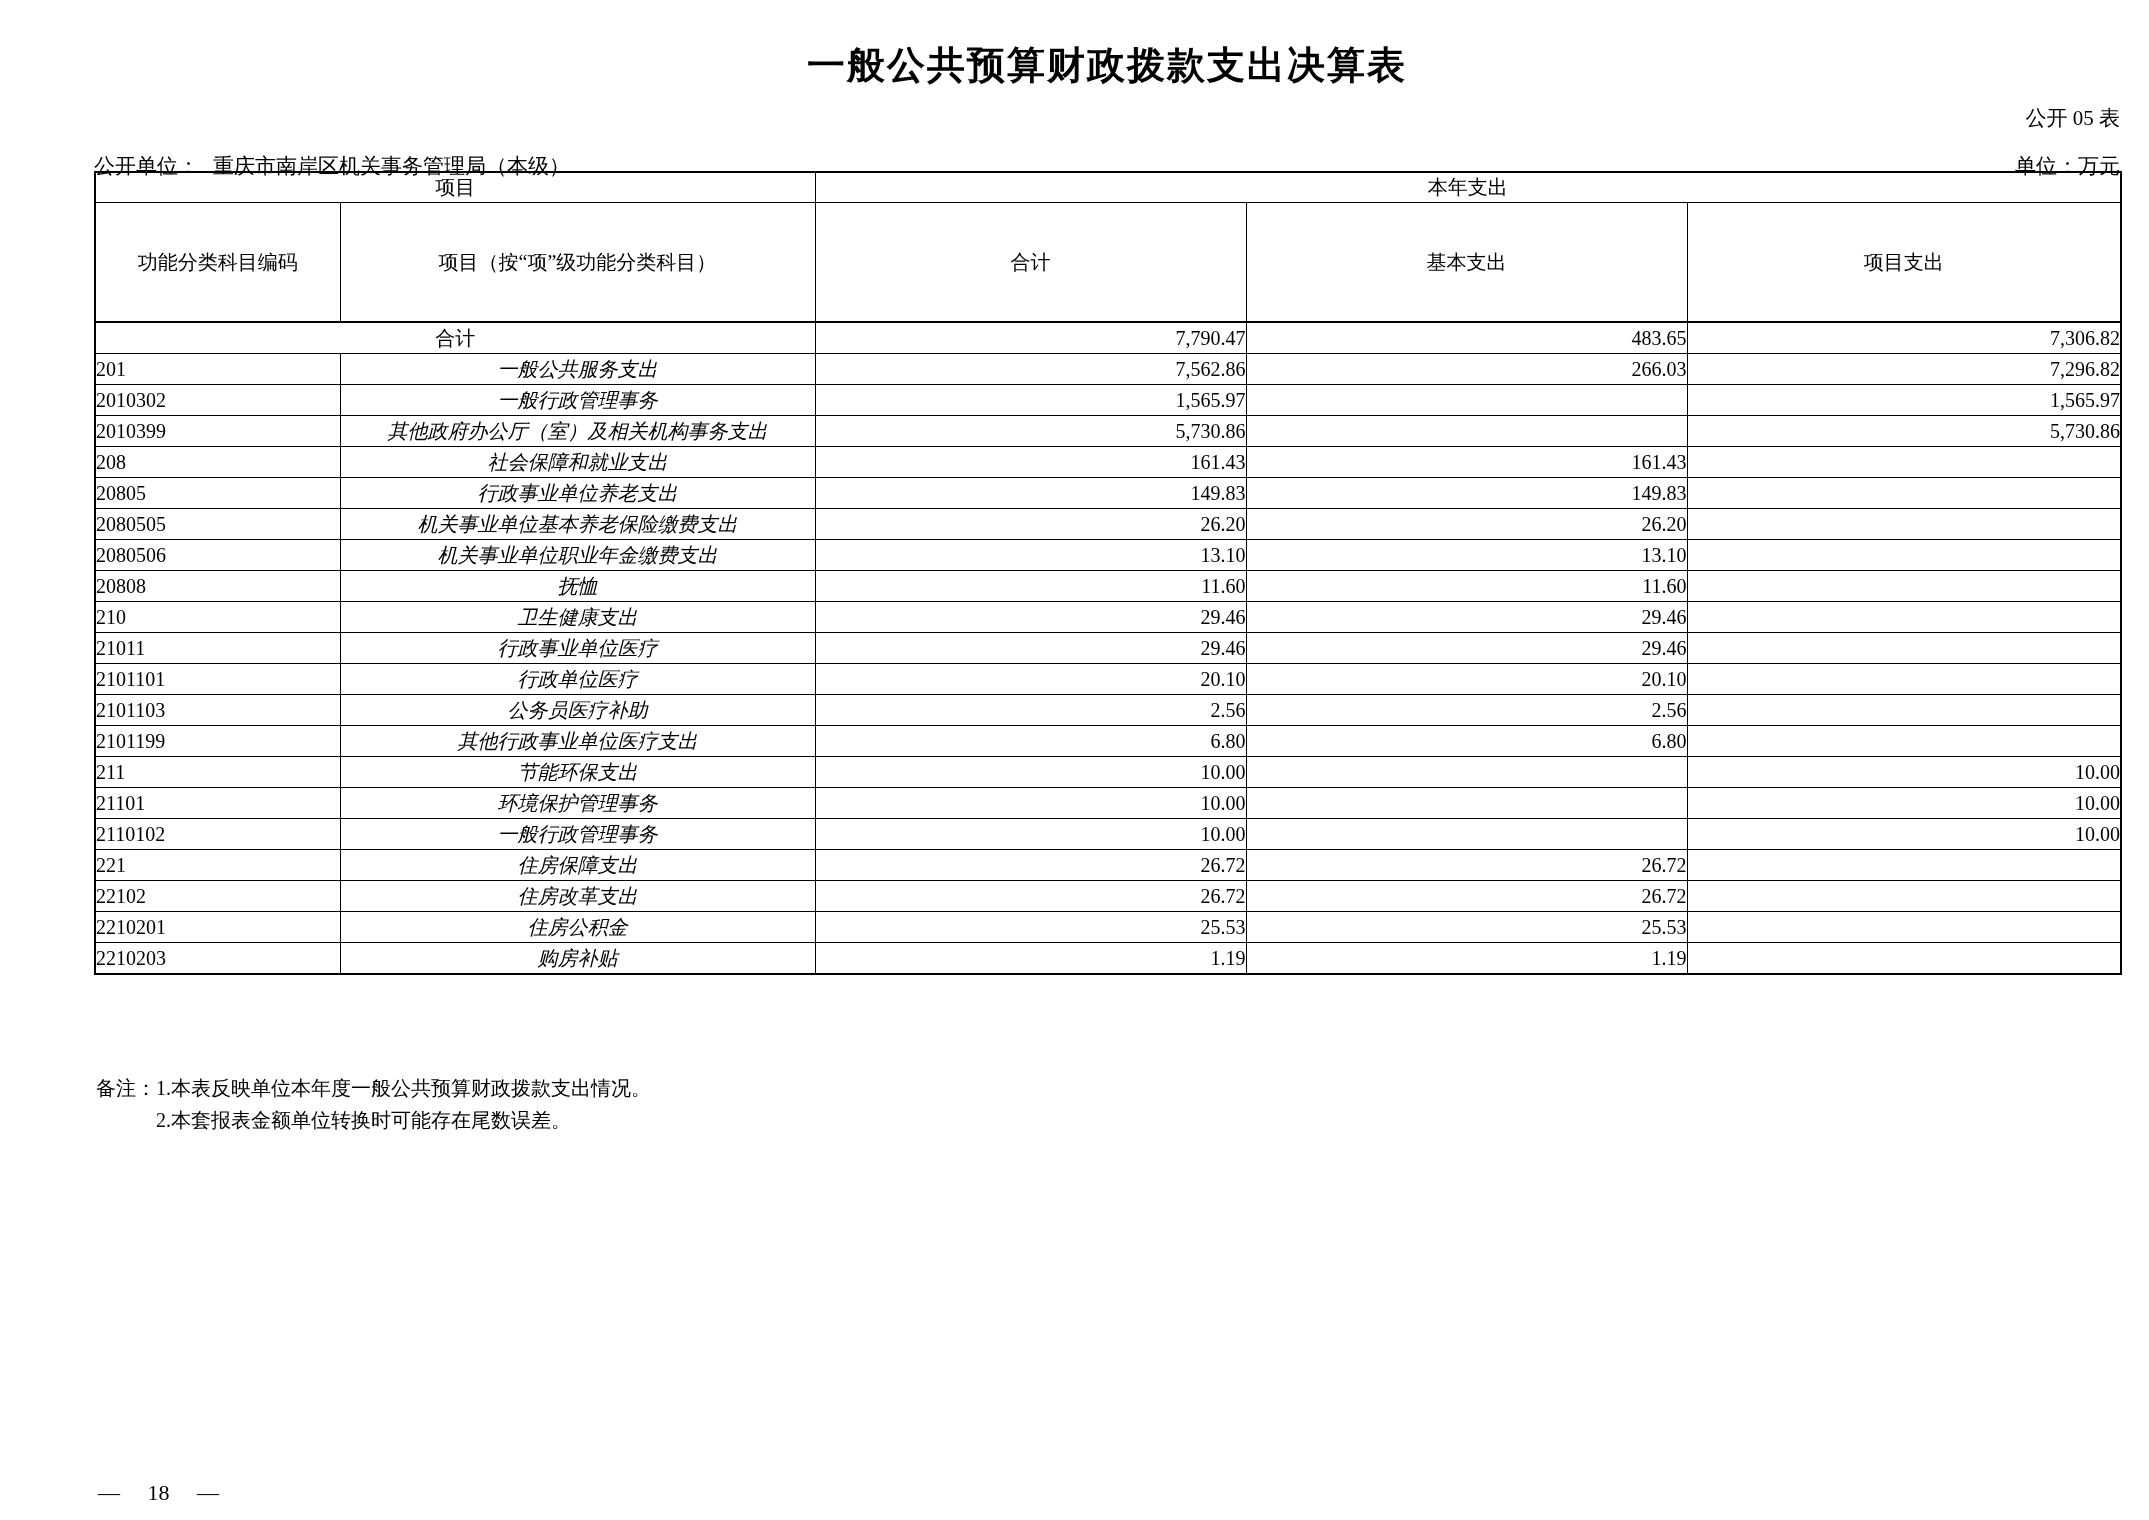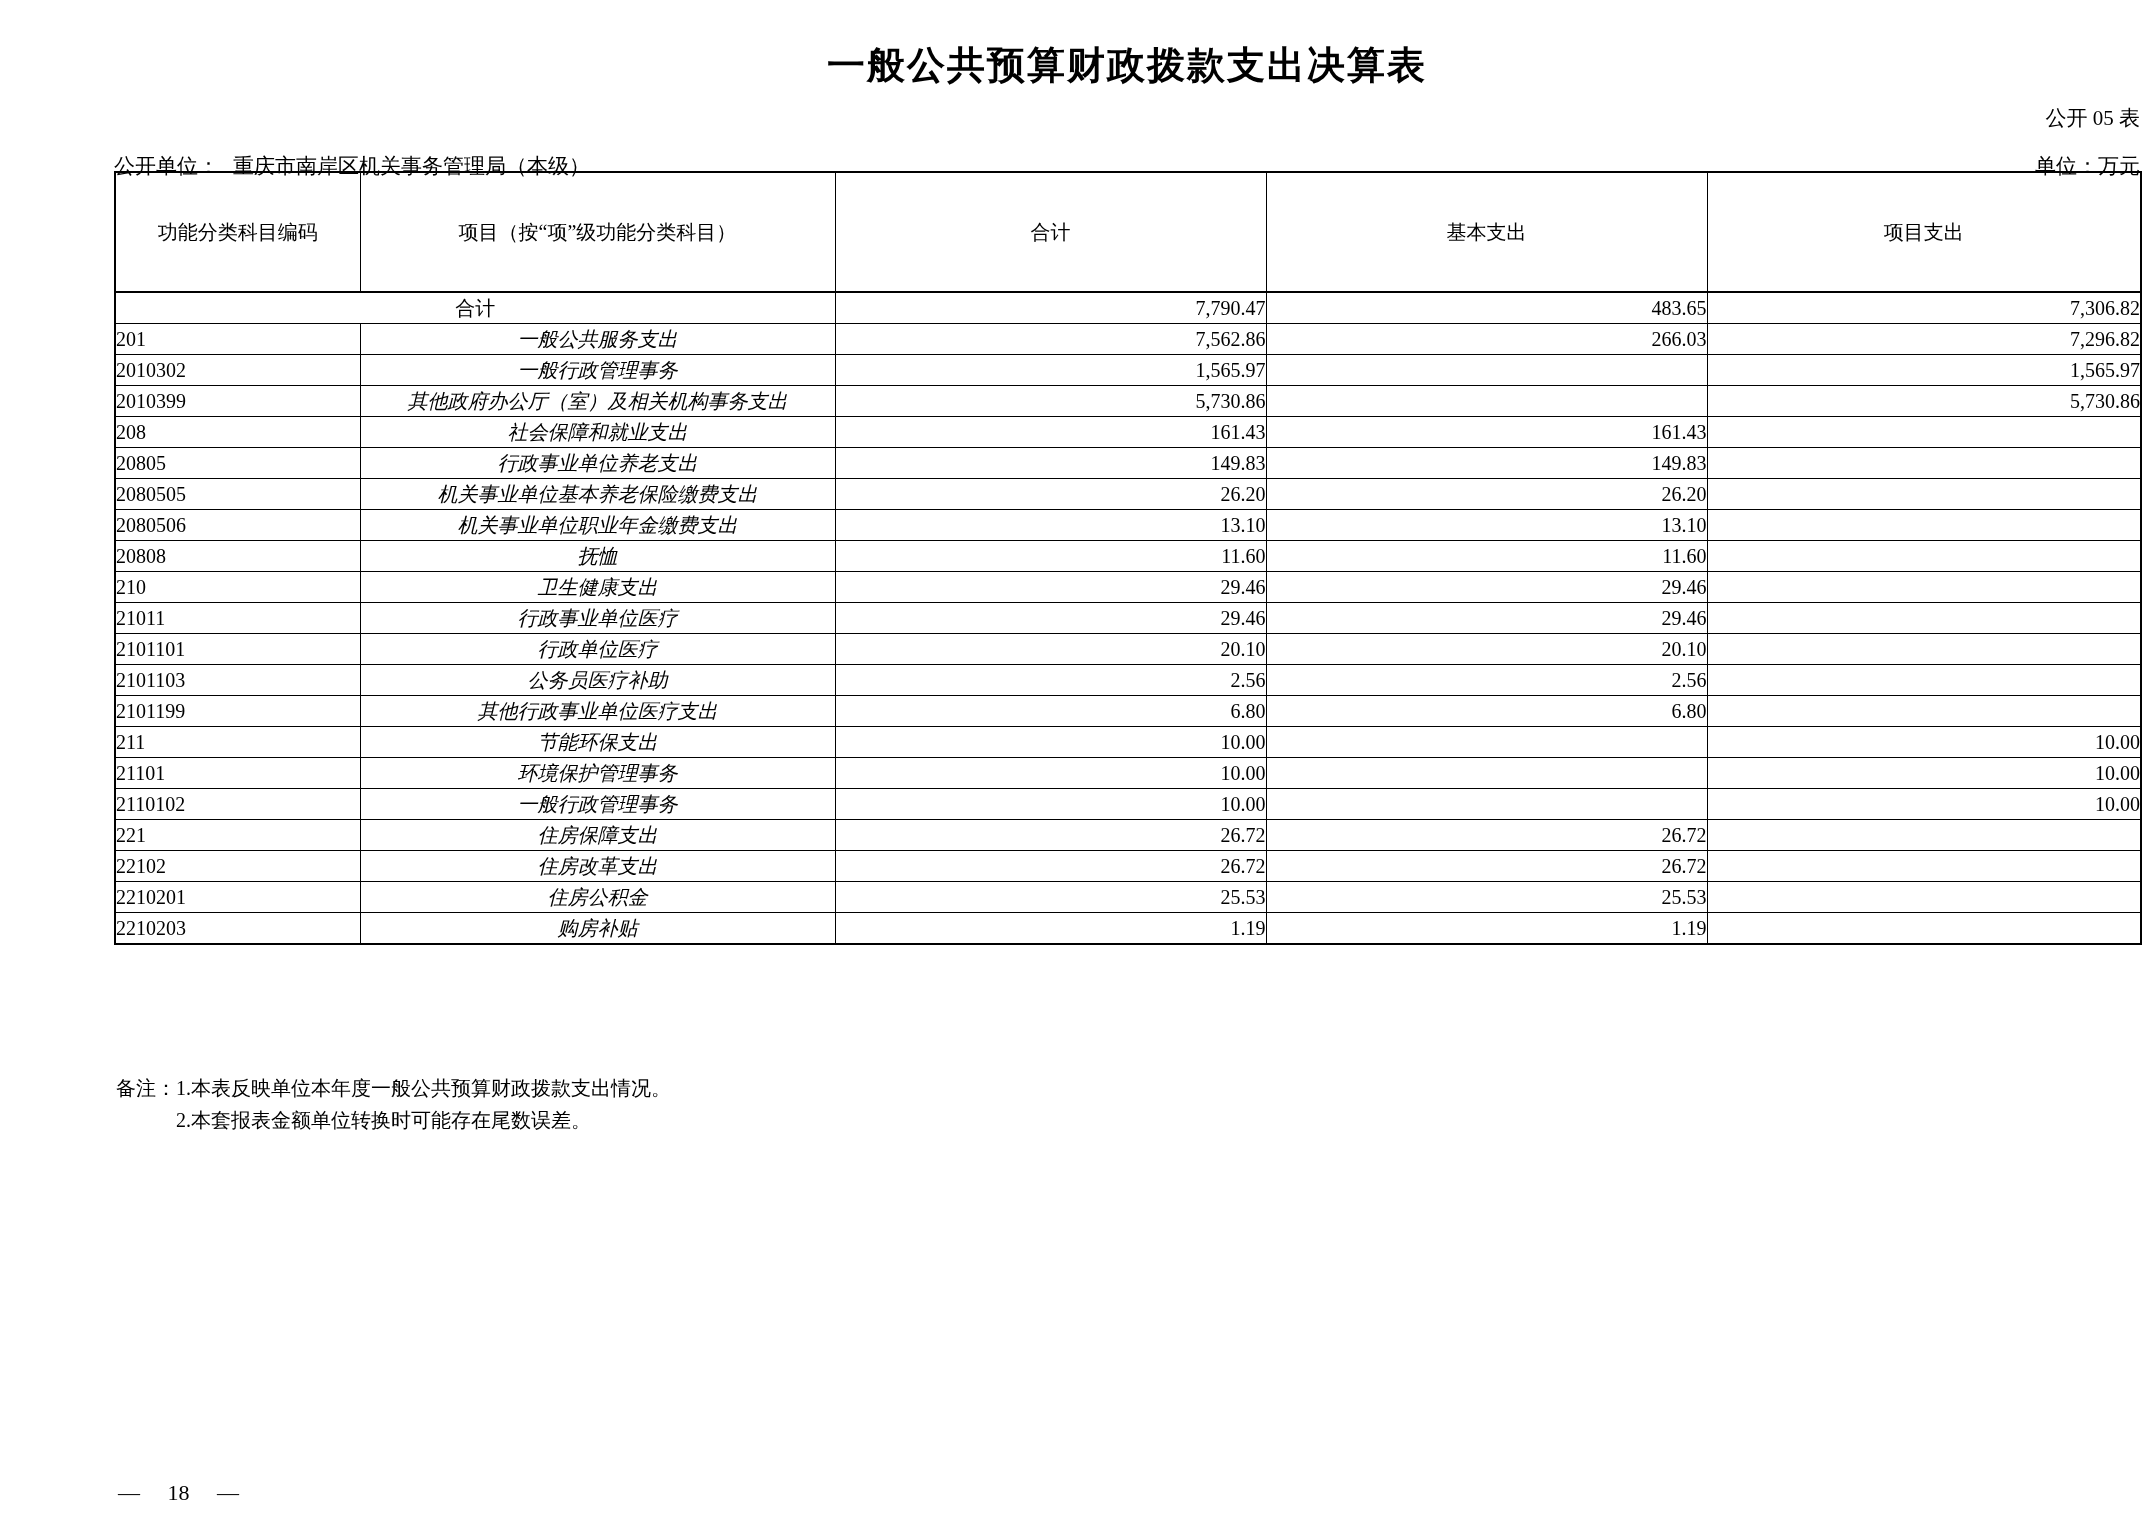--- a/index.html
+++ b/index.html
@@ -1,21 +1,21 @@
 <!DOCTYPE html>
 <html><head>
 <meta charset="utf-8">
 <style>
   html,body{margin:0;padding:0;background:#ffffff;}
   body{
     width:2149px;height:1520px;position:relative;overflow:hidden;
     font-family:"Liberation Serif","DejaVu Serif",serif;
     color:#000;
   }
-  .page{position:absolute;inset:0;margin-left:20px;}
+  .page{position:absolute;inset:0;}
   .title{
     position:absolute;top:40px;left:94px;width:2026px;
     text-align:center;font-size:38px;font-weight:bold;letter-spacing:2px;
     margin:0;
   }
   .sheet-label{
     position:absolute;top:104px;left:94px;width:2026px;
     text-align:right;font-size:21px;
   }
   .meta-row{
@@ -69,20 +69,24 @@
 
   <table class="fin">
     <colgroup>
       <col style="width:245px">
       <col style="width:475px">
       <col style="width:431px">
       <col style="width:441px">
       <col style="width:434px">
     </colgroup>
     <thead>
+      <tr class="hdr1">
+        <th colspan="2">项目</th>
+        <th colspan="3">本年支出</th>
+      </tr>
       <tr class="hdr2">
         <th>功能分类科目编码</th>
         <th>项目（按“项”级功能分类科目）</th>
         <th>合计</th>
         <th>基本支出</th>
         <th>项目支出</th>
       </tr>
     </thead>
     <tbody>
         <tr>

